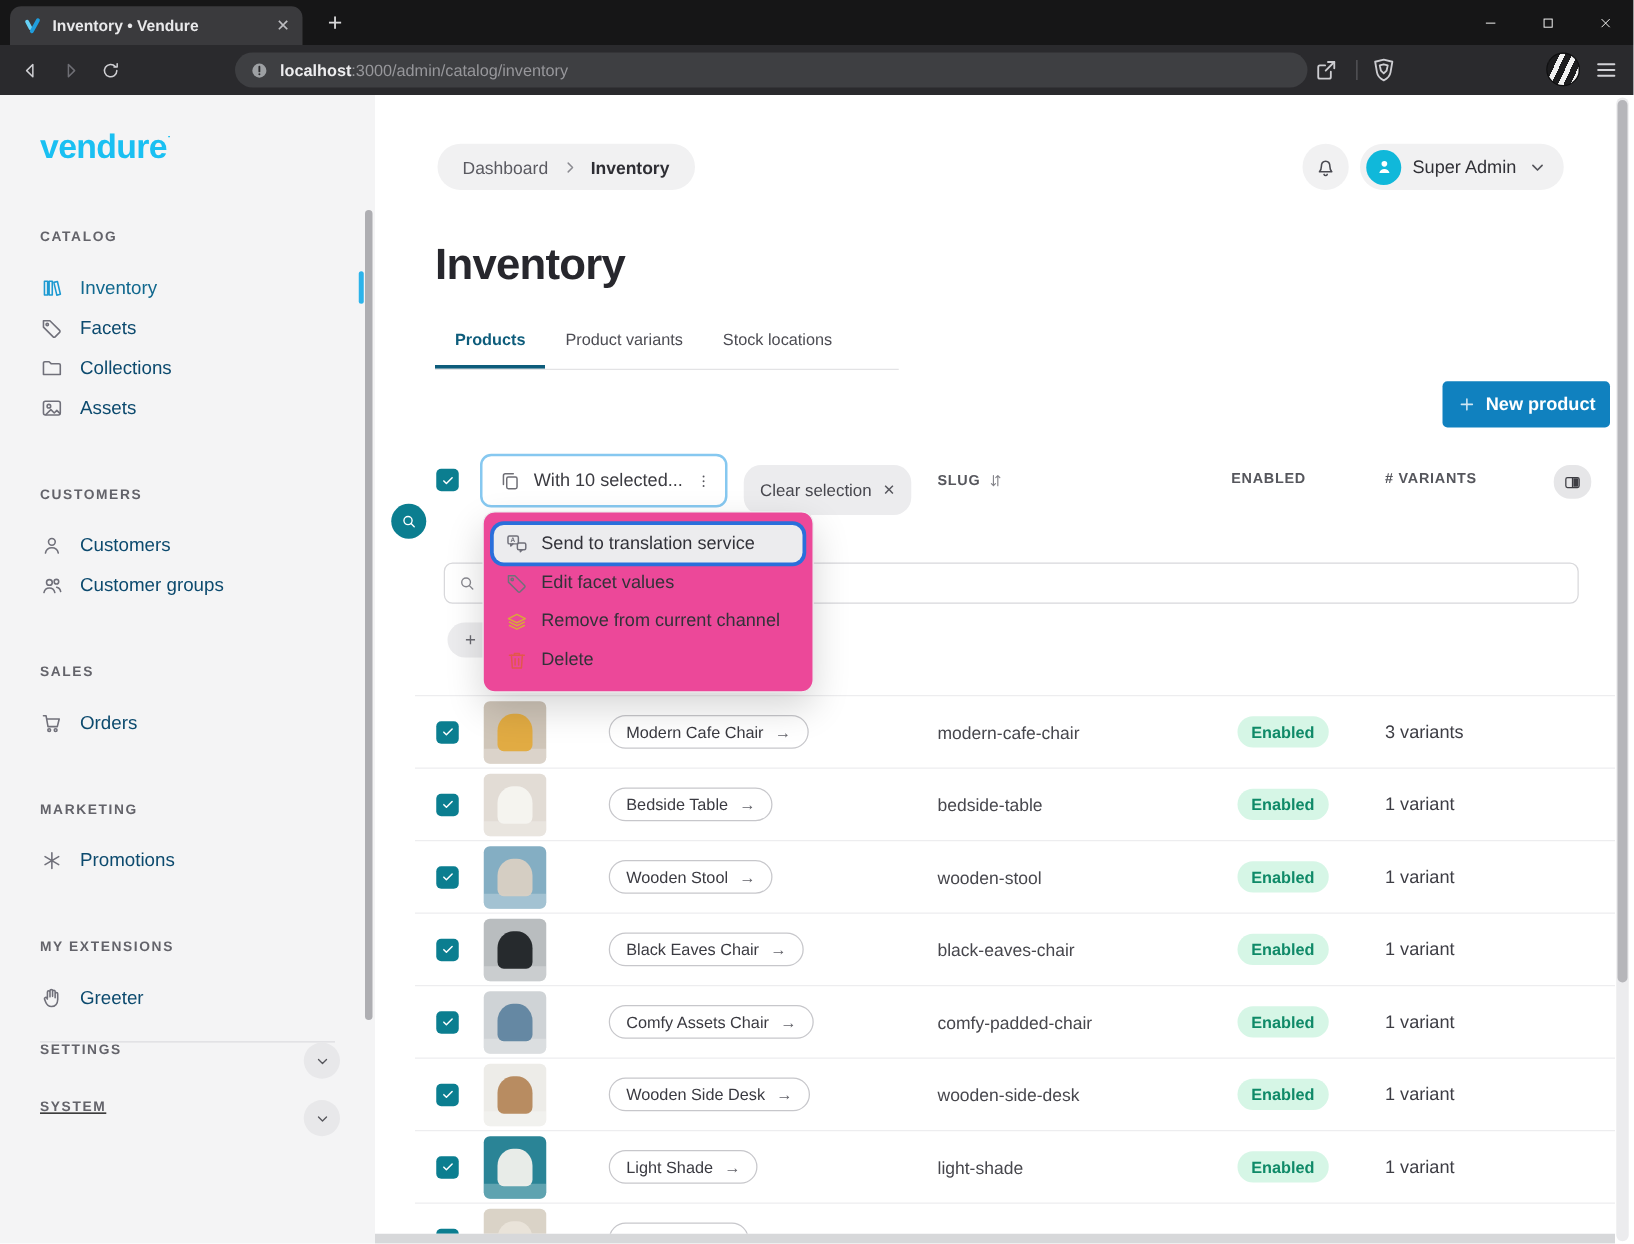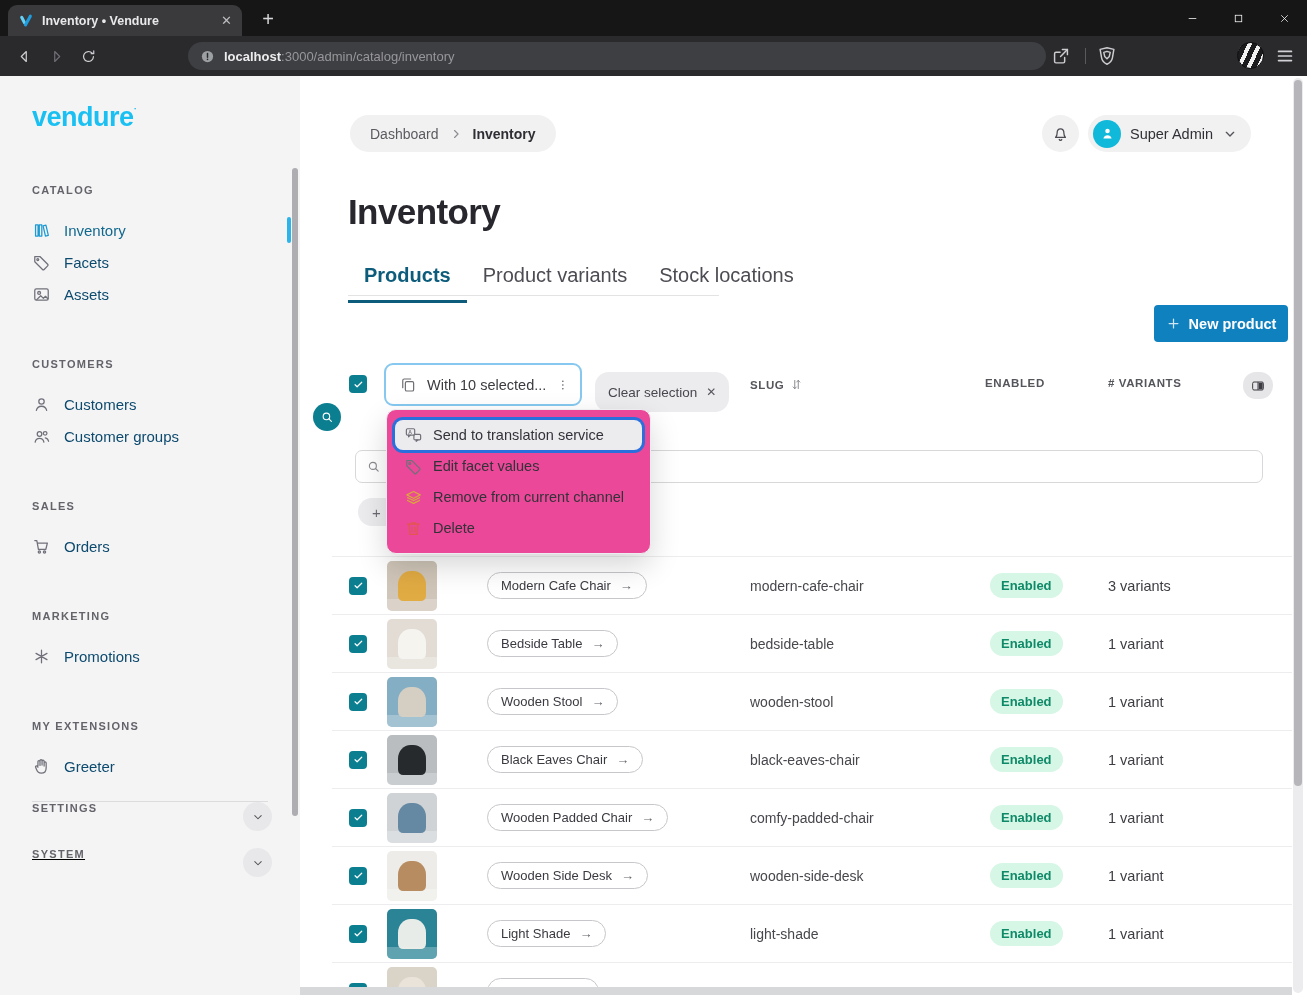--- a/index.html
+++ b/index.html
@@ -76,21 +76,21 @@
   .user-pill { position:absolute; left:788px; top:39px; height:37px; border-radius:19px; background:#f1f1f2;
                display:flex; align-items:center; gap:9px; padding:0 13px 0 5px; }
   .user-avatar { width:28px; height:28px; border-radius:50%; background:#10b8da; display:flex; align-items:center; justify-content:center; }
   .user-avatar svg { width:17px; height:17px; }
   .user-name { font-size:14.5px; color:#303036; }
   .user-caret { width:16px; height:16px; color:#54545a; }
   .user-caret svg { width:100%; height:100%; stroke:currentColor; stroke-width:2; fill:none; stroke-linecap:round; stroke-linejoin:round; }
 
   .page-title { position:absolute; left:48px; top:116px; font-size:35px; line-height:40px; font-weight:700; color:#27272d; letter-spacing:-0.6px; }
 
-  .tabs { position:absolute; left:48px; top:186px; display:flex; font-size:20px; color:#4c4c53; }
+  .tabs { position:absolute; left:48px; top:186px; display:flex; font-size:13px; color:#4c4c53; }
   .tab { padding:2px 16px 13px 16px; cursor:default; }
   .tab.active { color:#0d5c7b; font-weight:700; border-bottom:3px solid #0d5c7b; }
   .tabs-underline { position:absolute; left:48px; top:219px; width:371px; height:1px; background:#e3e3e5; }
 
   .new-product { position:absolute; left:854px; top:229px; width:134px; height:37px; background:#1081bf; color:#fff;
                  border:none; border-radius:4px; font-size:14.5px; font-weight:700; display:flex; align-items:center; justify-content:center; gap:8px;
                  font-family:inherit; }
   .new-product svg { width:15px; height:15px; stroke:#cfe7f4; stroke-width:2; fill:none; stroke-linecap:round; }
 
   .cbx { width:18px; height:18px; background:#0b7e90; border-radius:4px; display:flex; align-items:center; justify-content:center; flex:none; }
@@ -255,20 +255,26 @@
           </div>
           <div class="nav-item">
             <svg viewBox="0 0 24 24">
                 <path d="M3.5 11V4.5H10l9.8 9.8a1.4 1.4 0 0 1 0 2l-4.5 4.5a1.4 1.4 0 0 1-2 0z"></path>
                 <circle cx="7.3" cy="8.3" r="1.2"></circle>
               </svg>
             <span>Facets</span>
           </div>
           <div class="nav-item">
             <svg viewBox="0 0 24 24">
+                <path d="M3.5 18.5V6.8a1.3 1.3 0 0 1 1.3-1.3h4.4l2 2h8a1.3 1.3 0 0 1 1.3 1.3v9.7z"></path>
+              </svg>
+            <span>Collections</span>
+          </div>
+          <div class="nav-item">
+            <svg viewBox="0 0 24 24">
                 <rect x="3.5" y="5" width="17" height="14" rx="2"></rect>
                 <circle cx="9" cy="10" r="1.8"></circle>
                 <path d="M6 18.5l5-5 3.4 3.4 2.6-2.6 3 3"></path>
               </svg>
             <span>Assets</span>
           </div>
         </div>
 
         <div class="nav-section">
           <div class="section-label">CUSTOMERS</div>
@@ -572,21 +578,21 @@
           <span class="p-variants">1 variant</span>
         </div>
           <div class="prow">
           <span class="cbx">
             <svg viewBox="0 0 24 24">
                 <path d="M4.5 12.5l4.5 4.5 10-10"></path>
               </svg>
             </span>
           <span class="thumb" style="background: rgb(207, 211, 214); --fg: #5f84a0;"></span>
           <span class="chip">
-            <span>Wooden Padded Chair</span>
+            <span>Comfy Assets Chair</span>
             <span class="arr">→</span>
           </span>
           <span class="p-slug">comfy-padded-chair</span>
           <span class="p-badge">Enabled</span>
           <span class="p-variants">1 variant</span>
         </div>
           <div class="prow">
           <span class="cbx">
             <svg viewBox="0 0 24 24">
                 <path d="M4.5 12.5l4.5 4.5 10-10"></path>

